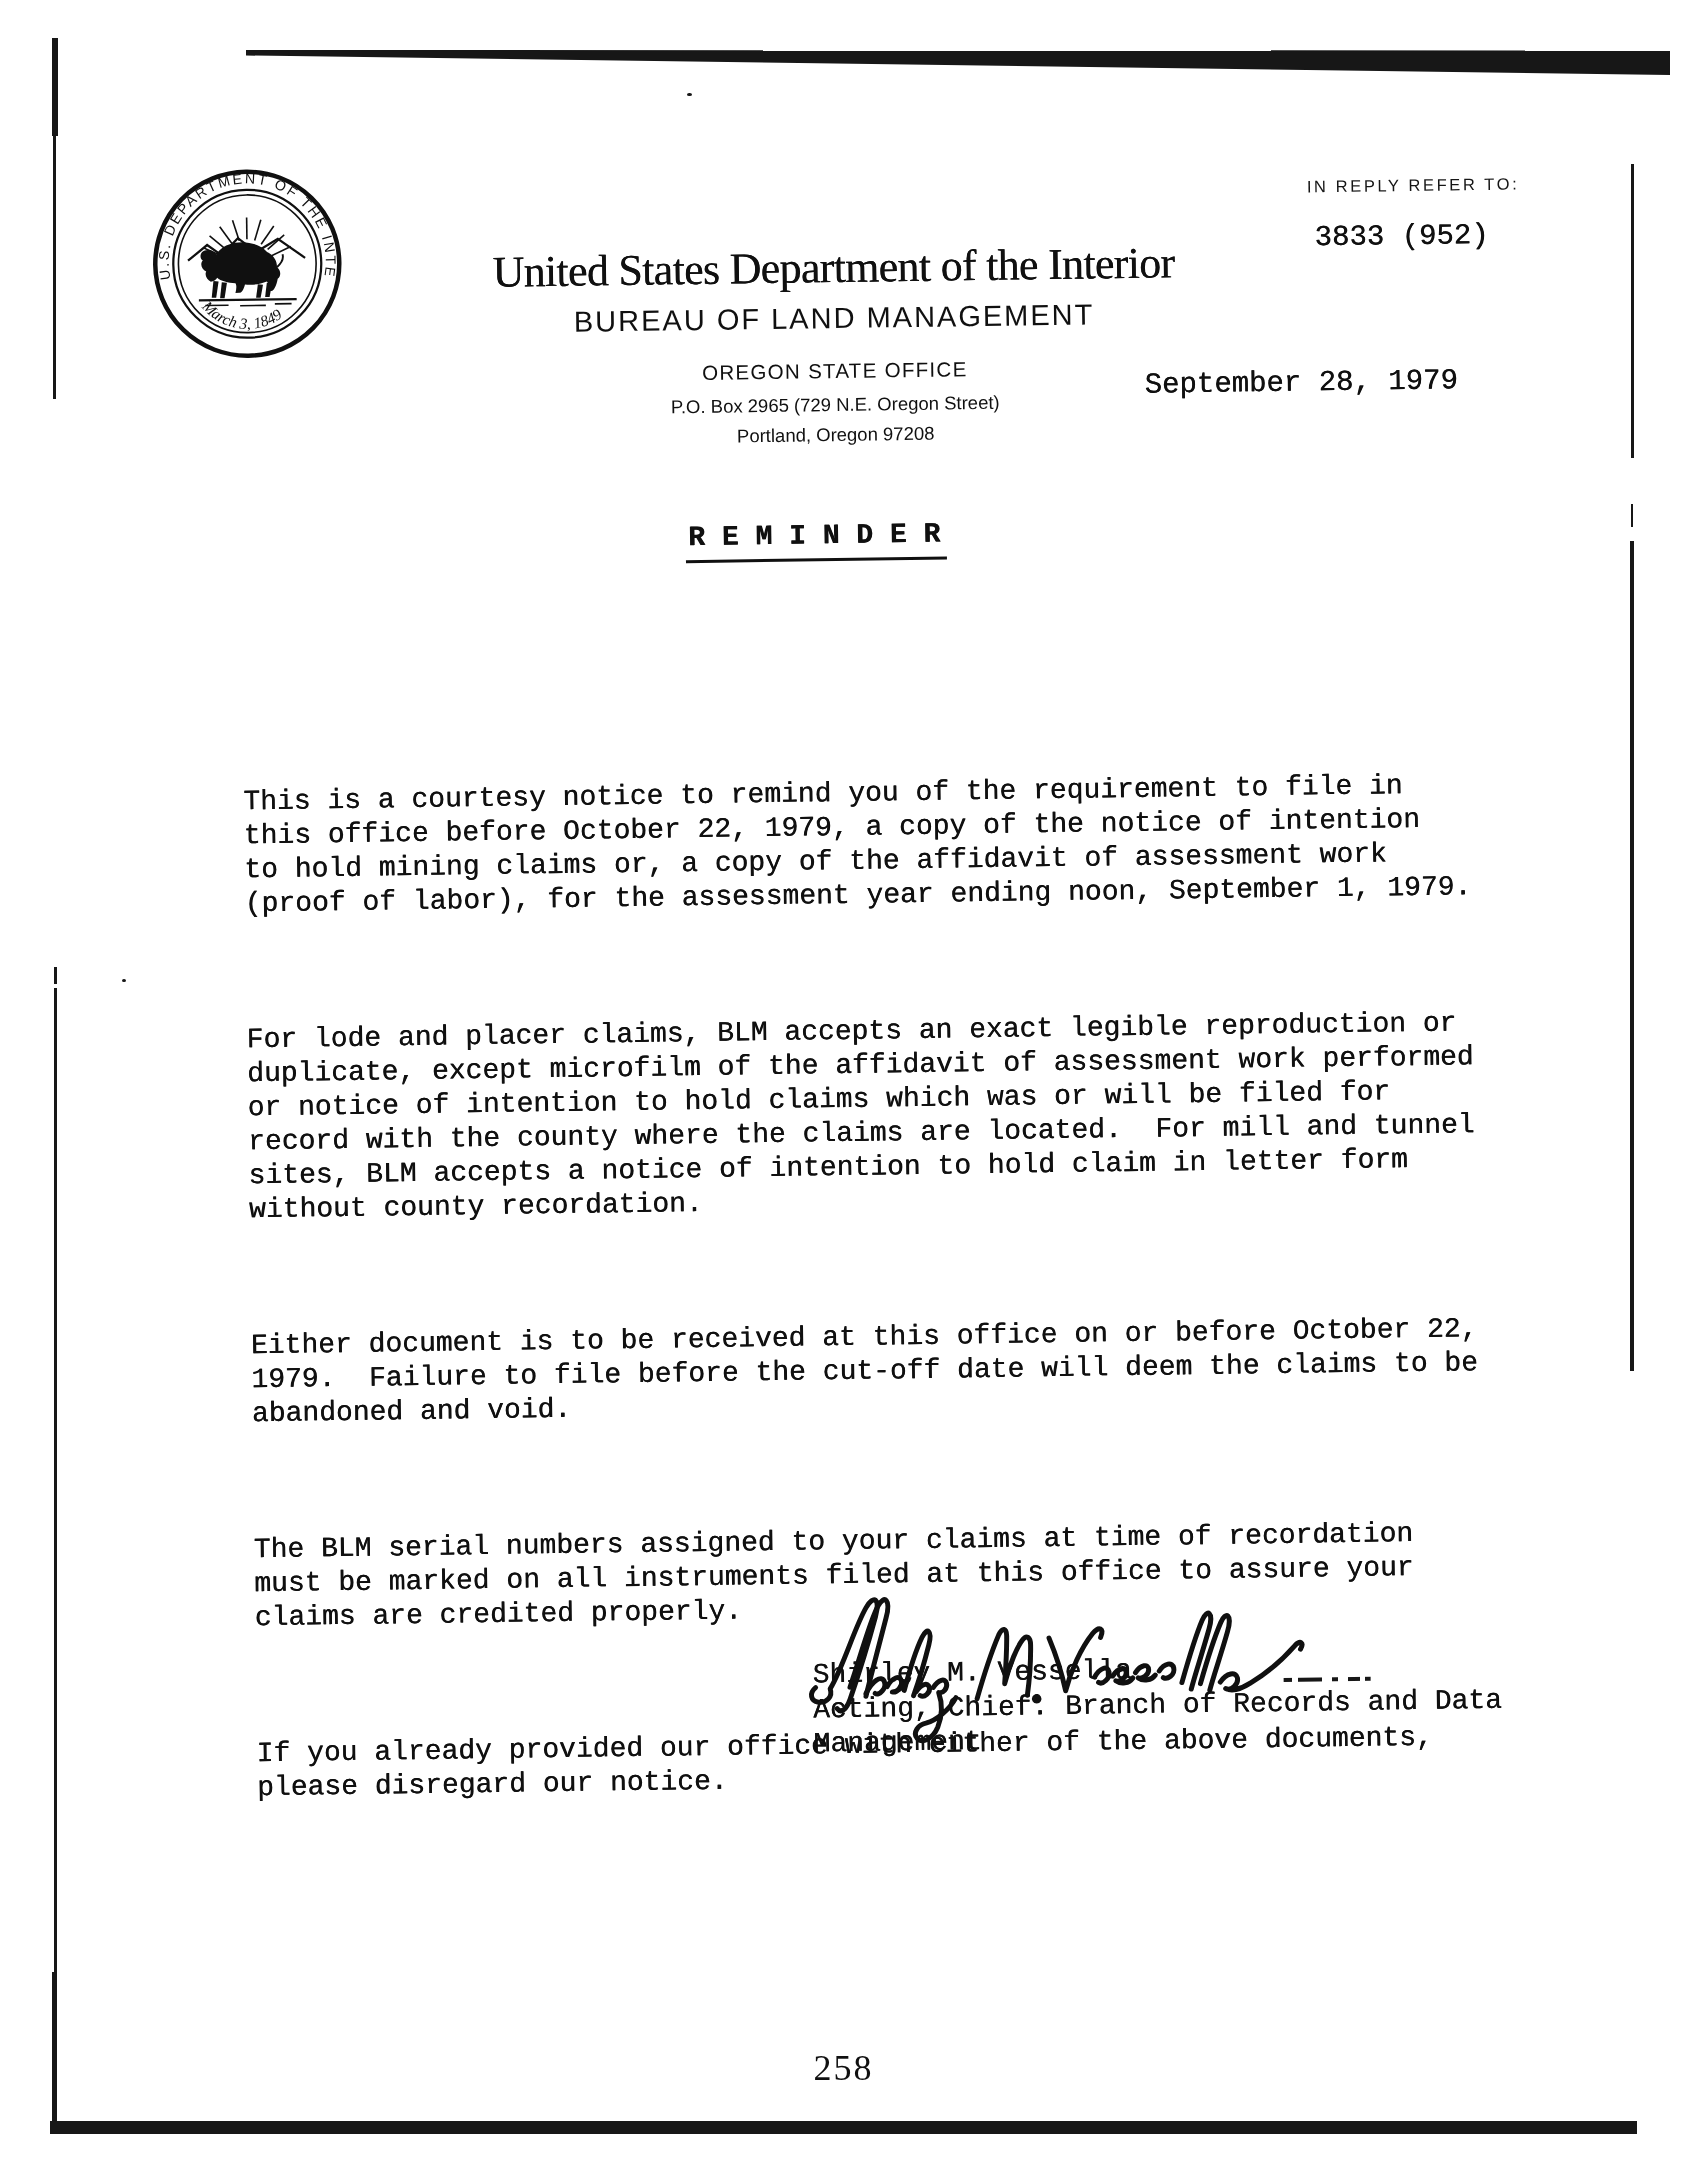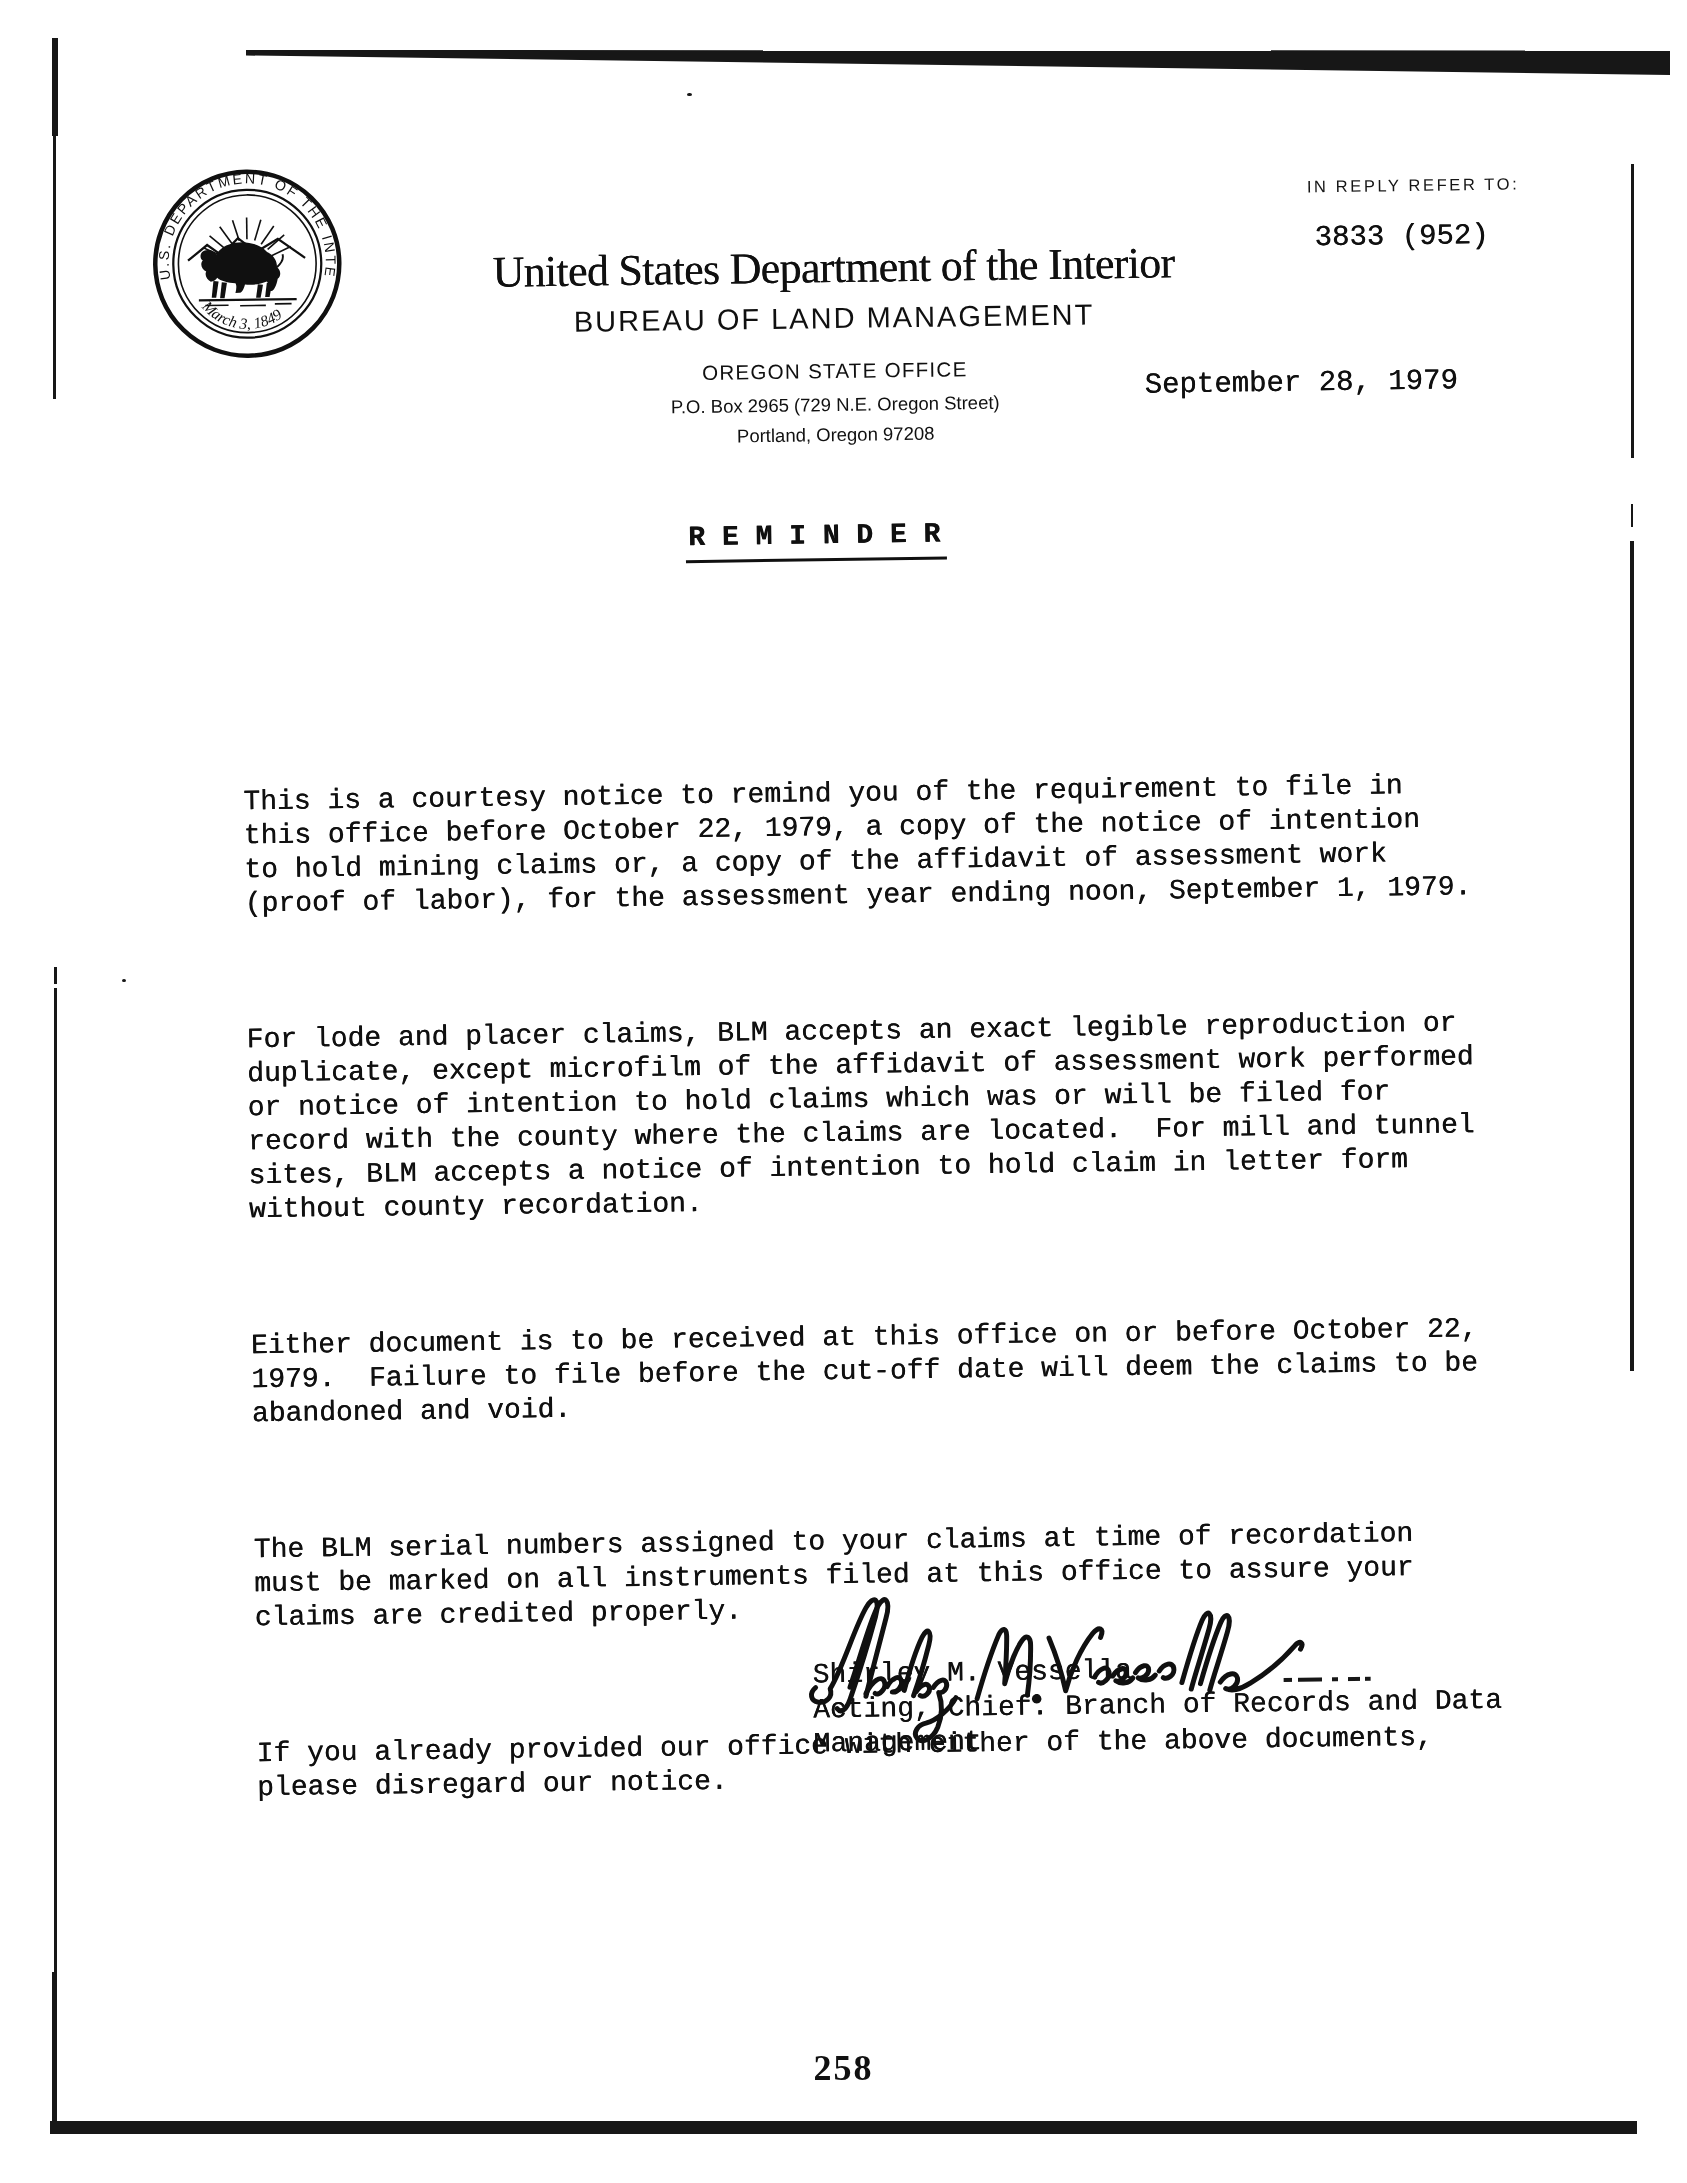--- a/index.html
+++ b/index.html
@@ -22,21 +22,21 @@
   .addr1{top:394px;font-size:18.5px;}
   .addr2{top:424px;font-size:18.5px;}
   .date{left:1153px;top:373px;font-size:29px;}
   .reminder{left:692px;top:520px;font-size:28px;font-weight:bold;
             padding:0 6.6px 6.6px 2.6px;border-bottom:3.3px solid #101010;}
   .body-block{left:246px;top:709px;width:1257px;font-size:28px;line-height:34px;
               white-space:pre-wrap;}
   .body-block p{margin:0 0 34px 0;}
   .typed-name{left:803px;top:1659px;font-size:28px;}
   .sig-title{left:803px;top:1693px;font-size:28px;line-height:34px;white-space:pre-wrap;}
-  .pageno{top:2047px;font-size:36px;font-weight:bold;letter-spacing:2px;}
+  .pageno{top:2047px;font-size:36px;font-weight:normal;letter-spacing:2px;}
   
   .art{position:absolute;background:#171717;}
   .bar-top{left:246px;top:50px;width:1424px;height:25px;
            clip-path:polygon(0 0,100% 2%,100% 100%,0 22%);}
   .bar-bottom{left:50px;top:2121px;width:1587px;height:12.6px;}
   .ll-a{left:52px;top:38px;width:6px;height:98px;}
   .ll-b{left:53px;top:136px;width:3.3px;height:263px;}
   .ll-c{left:54px;top:967px;width:2.6px;height:17px;}
   .ll-d{left:54px;top:988px;width:3.3px;height:1135px;}
   .ll-e{left:52px;top:1972px;width:5.3px;height:151px;}

